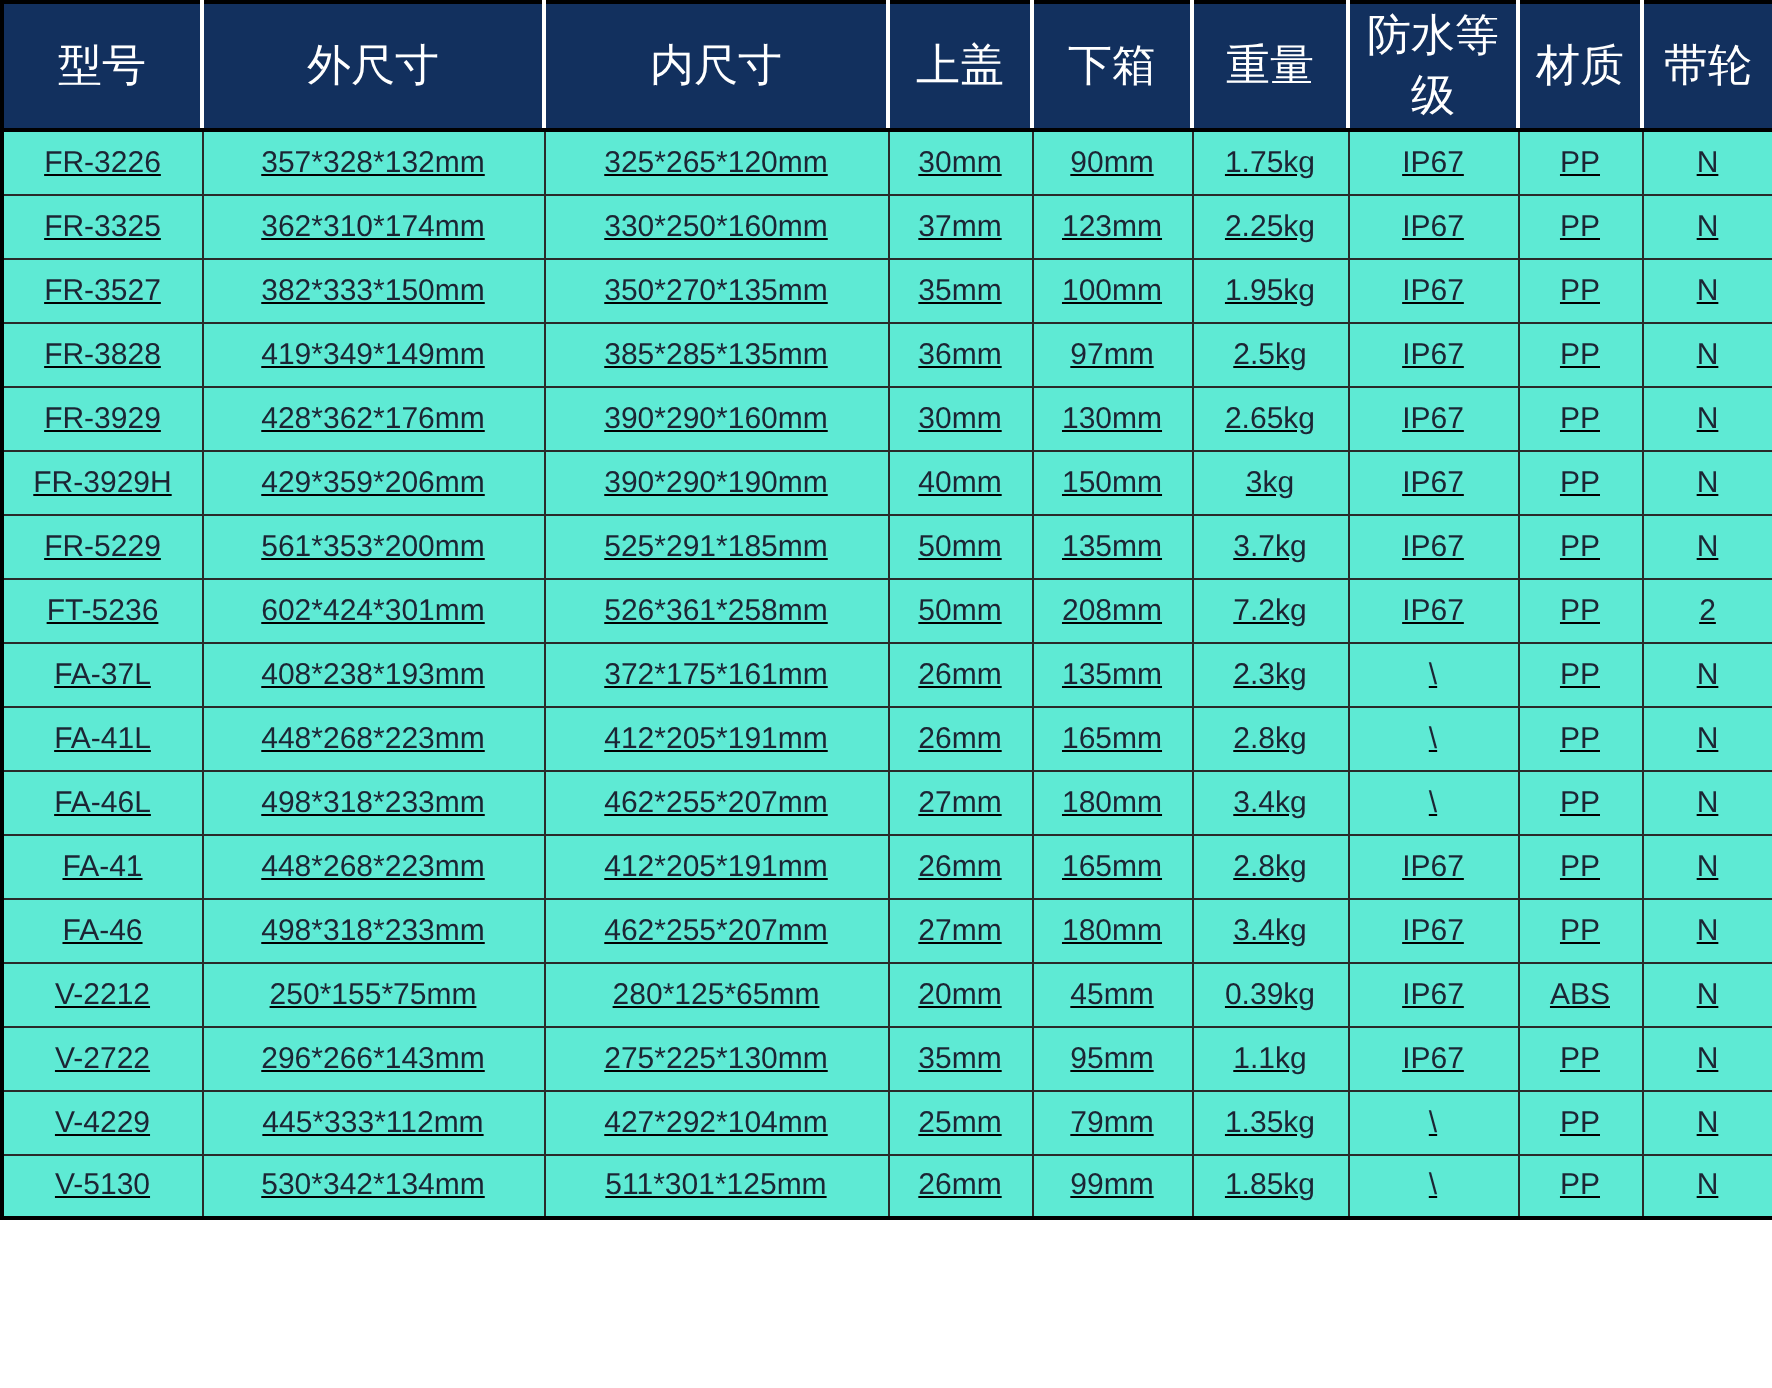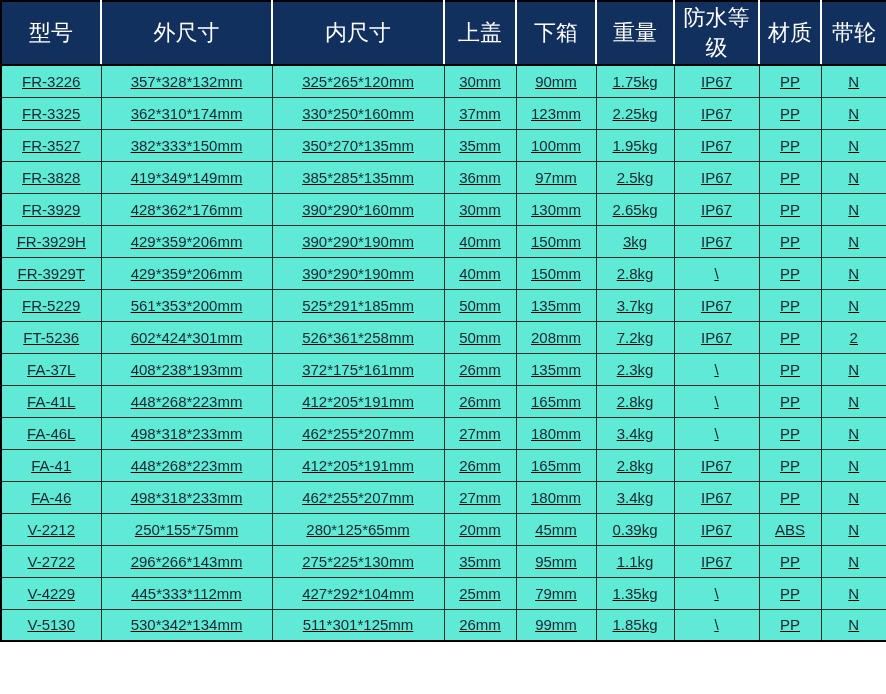--- a/index.html
+++ b/index.html
@@ -143,31 +143,20 @@
         <td>429*359*206mm</td>
         <td>390*290*190mm</td>
         <td>40mm</td>
         <td>150mm</td>
         <td>3kg</td>
         <td>IP67</td>
         <td>PP</td>
         <td>N</td>
       </tr>
       <tr>
-        <td>FR-3929T</td>
-        <td>429*359*206mm</td>
-        <td>390*290*190mm</td>
-        <td>40mm</td>
-        <td>150mm</td>
-        <td>2.8kg</td>
-        <td>\</td>
-        <td>PP</td>
-        <td>N</td>
-      </tr>
-      <tr>
         <td>FR-5229</td>
         <td>561*353*200mm</td>
         <td>525*291*185mm</td>
         <td>50mm</td>
         <td>135mm</td>
         <td>3.7kg</td>
         <td>IP67</td>
         <td>PP</td>
         <td>N</td>
       </tr>

